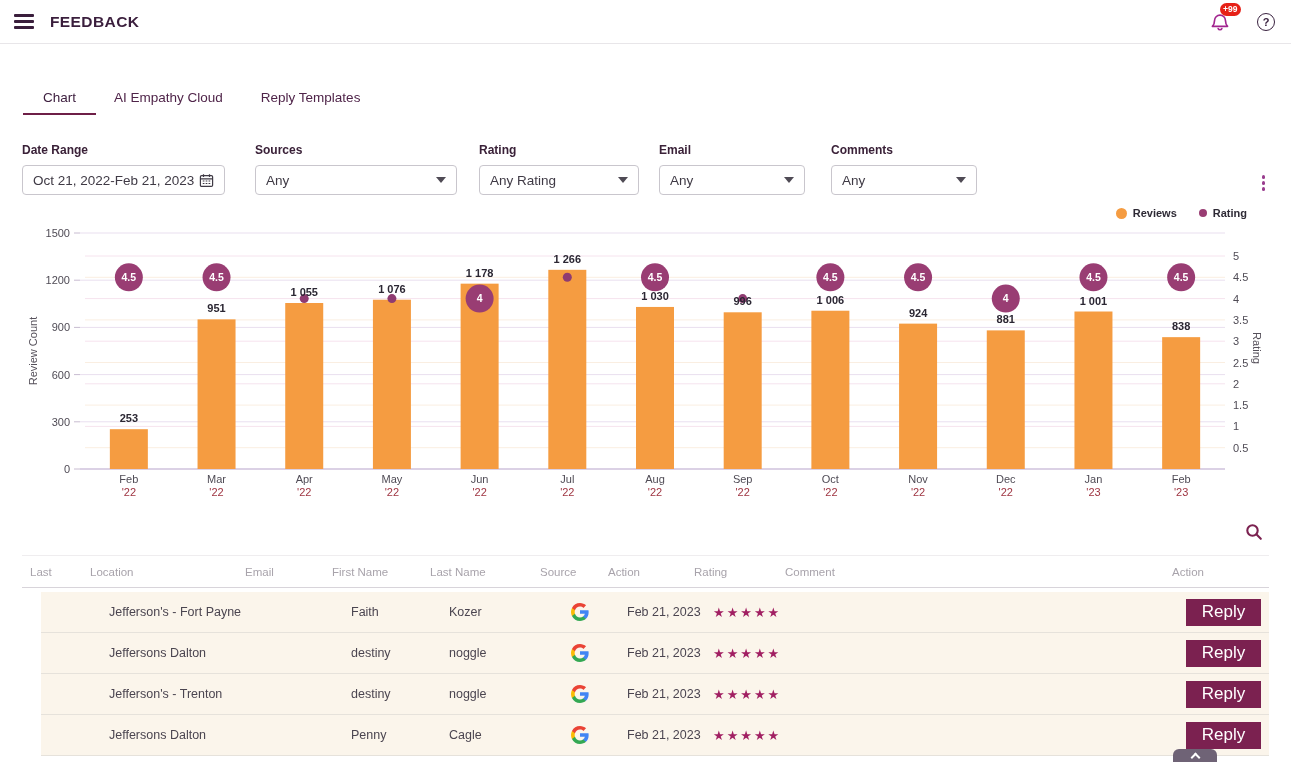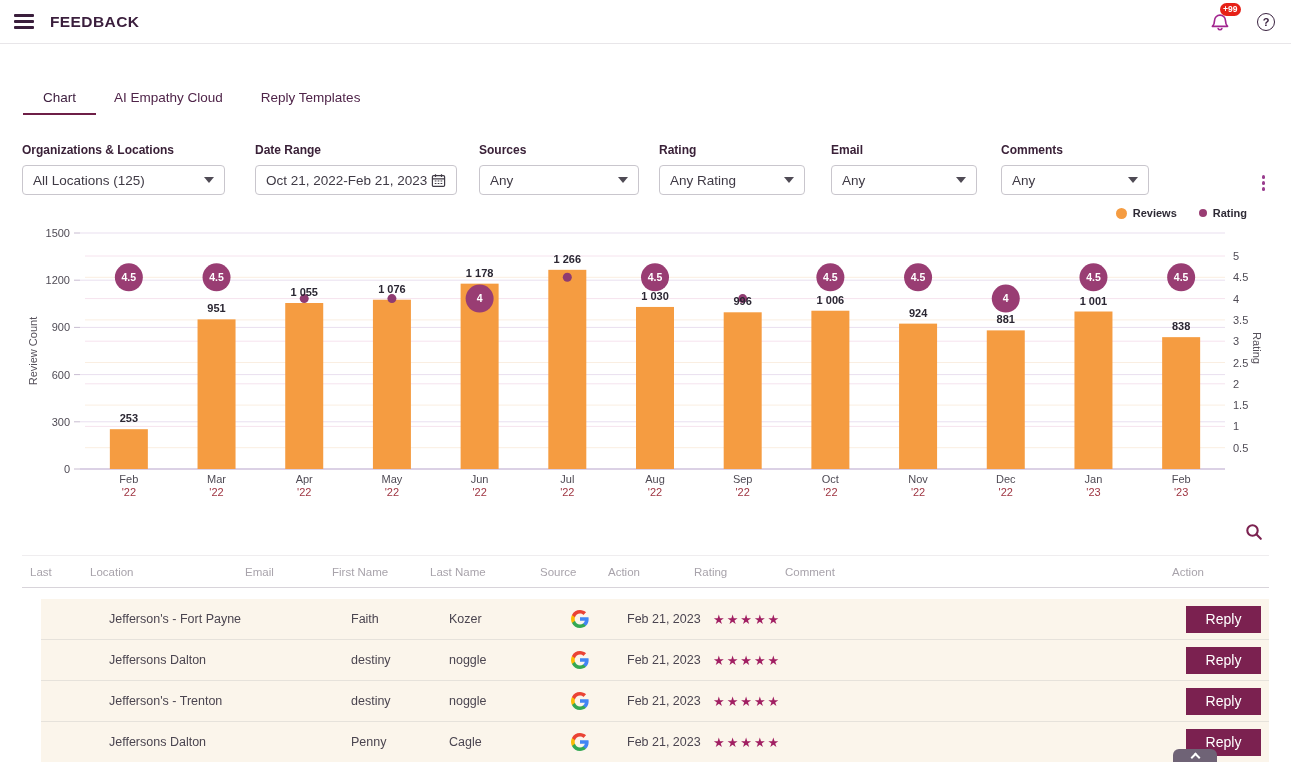--- a/index.html
+++ b/index.html
@@ -63,26 +63,26 @@
   .search-row svg { cursor:pointer; }
 
   
   .table { margin:12px 22px 0; }
   .trow { display:grid; grid-template-columns:60px 155px 87px 98px 110px 68px 86px 91px 1fr 97px;
     align-items:center; padding-left:8px; }
   .thead { height:33px; border-top:1px solid #EFEDEF; border-bottom:1px solid #D8D4DA; }
   .th { font-size:11.5px; color:#A8A3AB; }
   .tbody .trow { height:41px; background:#FBF5EB; border-bottom:1px solid #E6E2DB;
     font-size:12.5px; color:#4B4550; }
-  .tbody { margin-top:11px;padding-left:19px; }
+  .tbody { margin-top:4px;padding-left:19px; }
   .cell-source { padding-left:12px; display:flex; align-items:center; }
   .stars { color:#A11F62; font-size:13px; letter-spacing:2px; }
   .cell-action { padding-left:14px; }
   .reply-btn { width:75px; height:27px; background:#7B2150; color:#fff; border:none;
-    border-radius:0; font-family:inherit; font-size:14px; cursor:pointer; }
+    border-radius:0; font-family:inherit; font-size:17px; cursor:pointer; }
 
   
   .scroll-top { position:fixed; left:1173px; bottom:0; width:44px; height:13px;
     background:#6F6376; border-radius:6px 6px 0 0; cursor:pointer; display:flex;
     justify-content:center; }
   .scroll-top i { width:7px; height:7px; border-top:2px solid #fff; border-right:2px solid #fff;
     transform:rotate(-45deg); margin-top:5px; }
 </style>
 </head>
 <body>
@@ -109,27 +109,20 @@
 </header>
 
 <nav class="tabs">
     <button class="tab active">Chart</button>
     <button class="tab">AI Empathy Cloud</button>
     <button class="tab">Reply Templates</button>
   </nav>
 
 <div class="filter-bar">
 
-<div class="filter">
-      <div class="filter-label">Organizations &amp; Locations</div>
-      <div class="field">
-        <span>All Locations (125)</span>
-        <span class="caret"></span>
-      </div>
-    </div>
     <div class="filter">
       <div class="filter-label">Date Range</div>
       <div class="field">
         <span>Oct 21, 2022-Feb 21, 2023</span>
         <span style="display: flex;">
           <svg width="15" height="15" viewBox="0 0 16 16" fill="none" stroke="#3F3A45" stroke-width="1.3">
             <rect x="1.5" y="2.8" width="13" height="11.5" rx="1.3"></rect>
             <path d="M1.5 6.2h13M4.8 1.2v3M11.2 1.2v3"></path>
             <path d="M4 8.6h1.8M7.1 8.6h1.8M10.2 8.6h1.8M4 11.3h1.8M7.1 11.3h1.8M10.2 11.3h1.8" stroke-width="1.1"></path>
           </svg>

